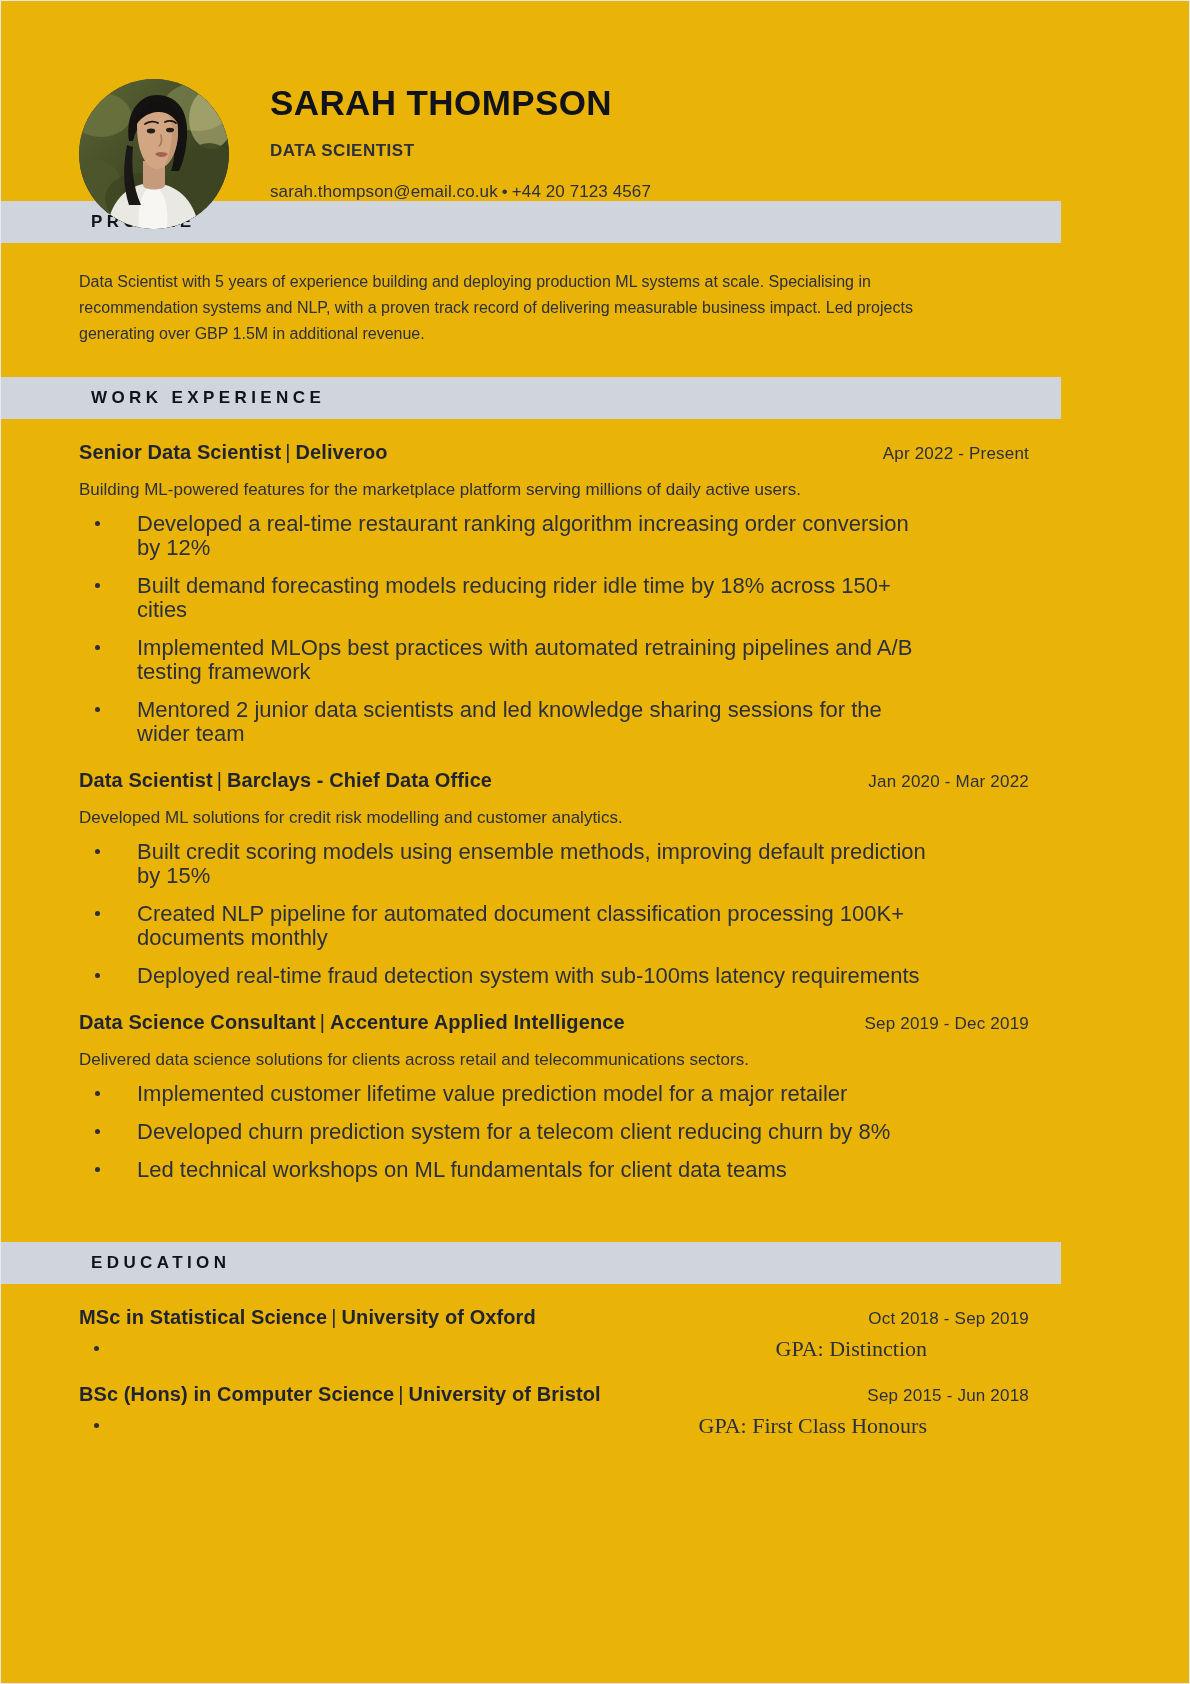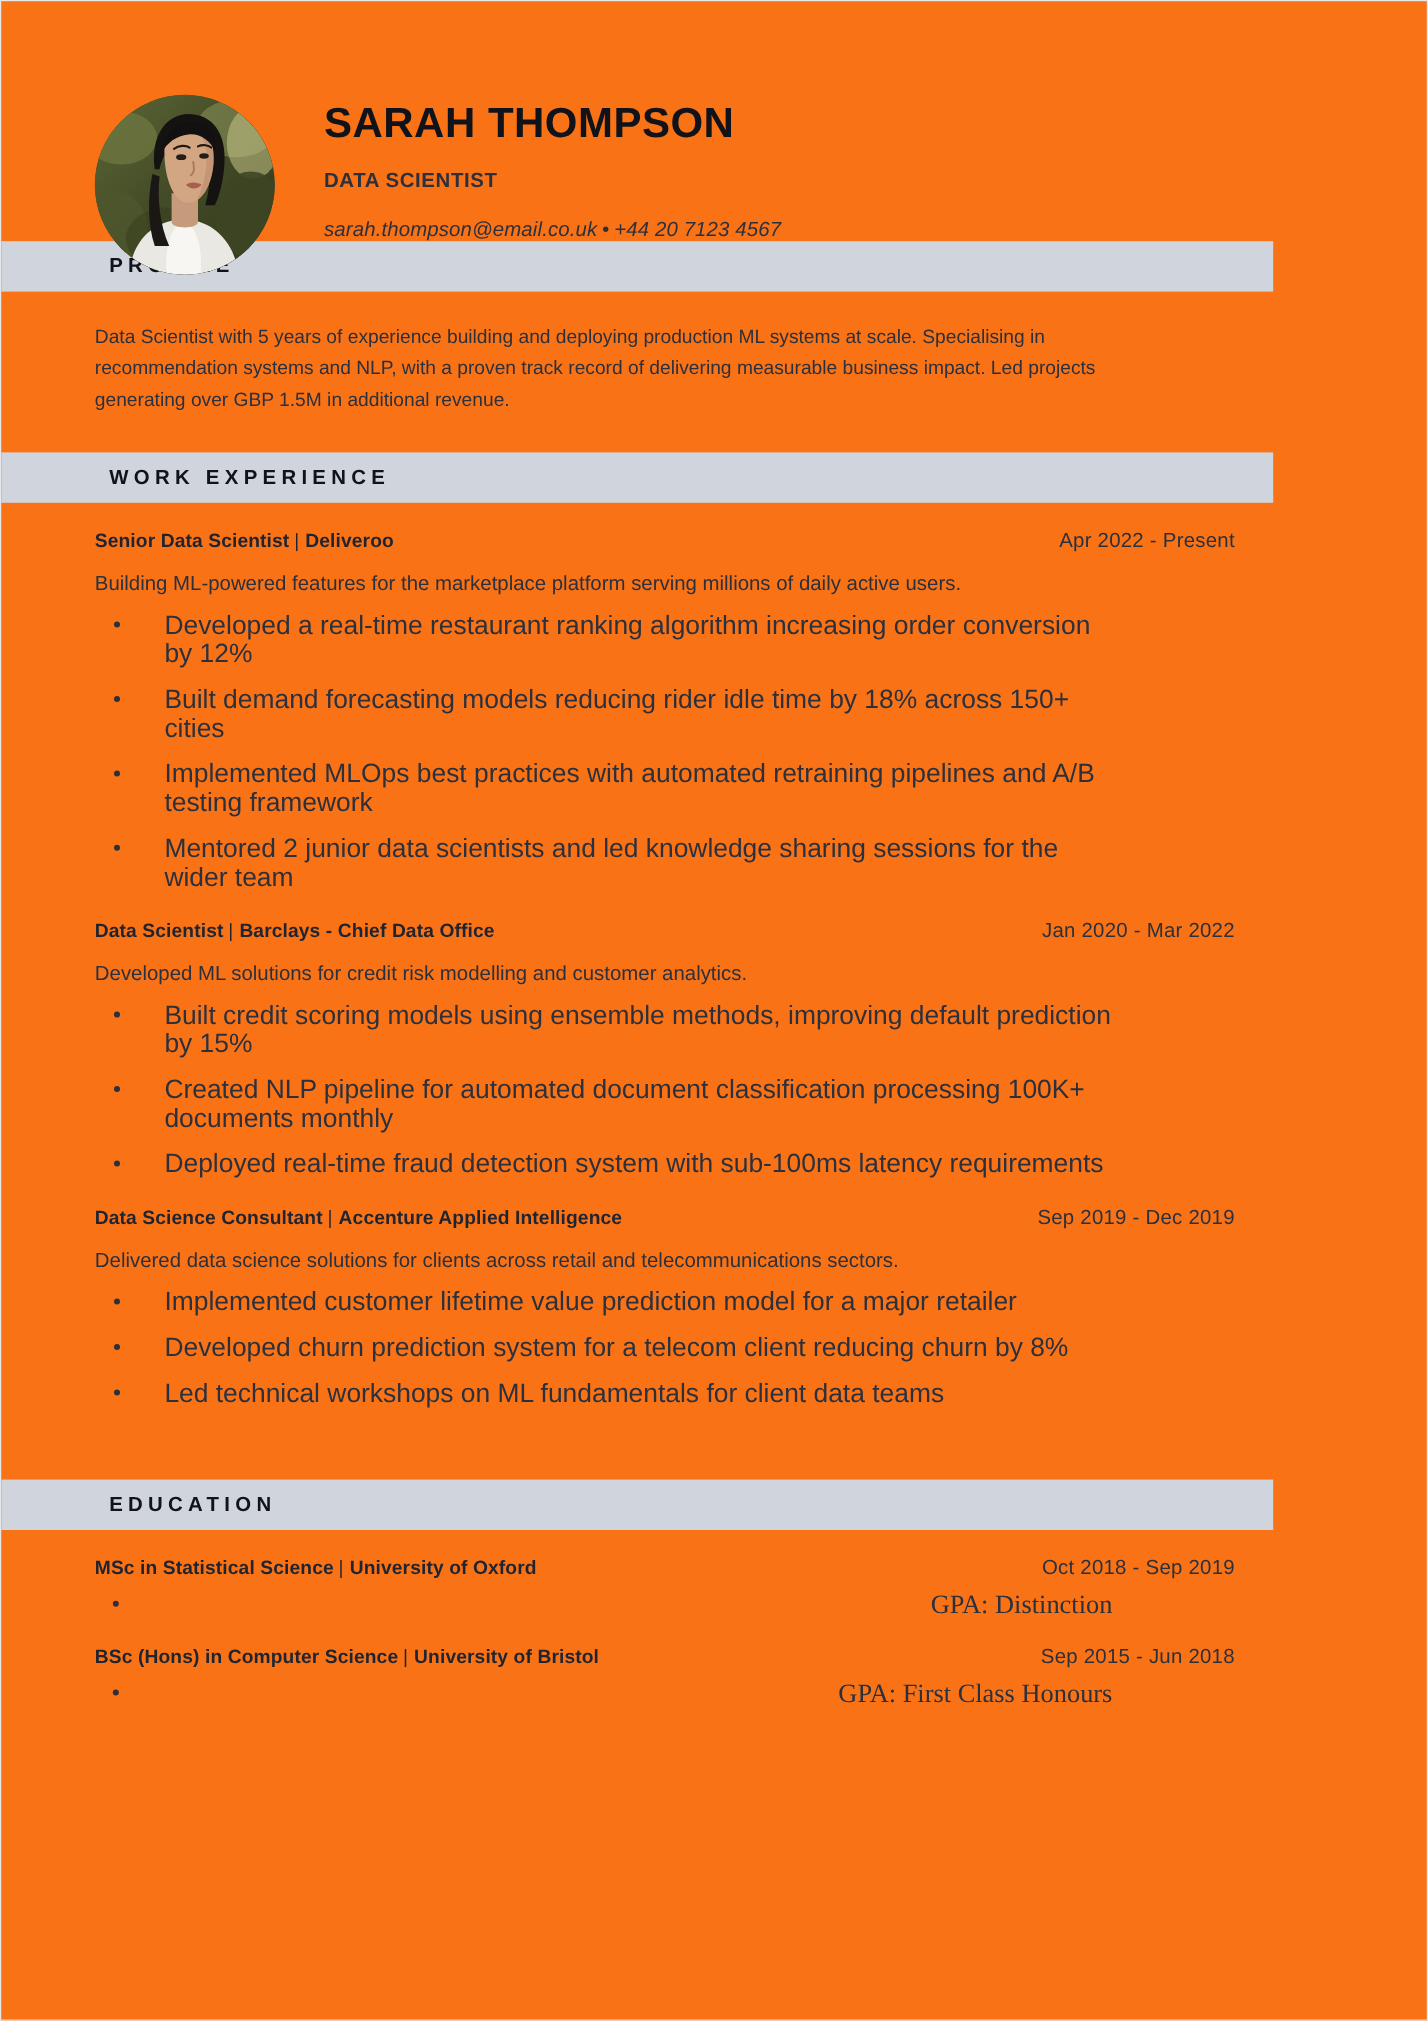--- a/index.html
+++ b/index.html
@@ -8,21 +8,21 @@
     background: #ffffff;
   }
   body {
     font-family: "Liberation Sans", sans-serif;
     -webkit-font-smoothing: antialiased;
   }
   #page {
     position: relative;
     width: 1190px;
     height: 1684px;
-    background: #f97316;
+    background: #eab308;
     box-sizing: border-box;
     border: 1px solid #e8e8ea;
     overflow: hidden;
   }
   
   .header {
     display: flex;
     align-items: flex-start;
     padding: 78px 0 0 78px;
     height: 200px;
@@ -56,21 +56,20 @@
     font-weight: bold;
     letter-spacing: 0.5px;
     color: #2b303c;
     margin-top: 19px;
   }
   .contact {
     font-size: 17px;
     color: #2b303c;
     margin-top: 21px;
     letter-spacing: 0.1px;
-    font-style: italic;
   }
   .contact .sep { padding: 0 4px; }
 
   
   .band {
     background: #d0d4dc;
     height: 42px;
     display: flex;
     align-items: center;
     margin-top: 0;
@@ -103,21 +102,21 @@
   
   .entry { padding-top: 23px; }
   .entry-first { padding-top: 22px; }
   .entry-head {
     display: flex;
     justify-content: space-between;
     align-items: baseline;
     width: 950px;
   }
   .entry-title {
-    font-size: 16px;
+    font-size: 20px;
     font-weight: bold;
     color: #1f2430;
     letter-spacing: 0.1px;
   }
   .entry-title .pipe {
     font-weight: 300;
     color: #1f2430;
     padding: 0 5px 0 4px;
   }
   .entry-date {

